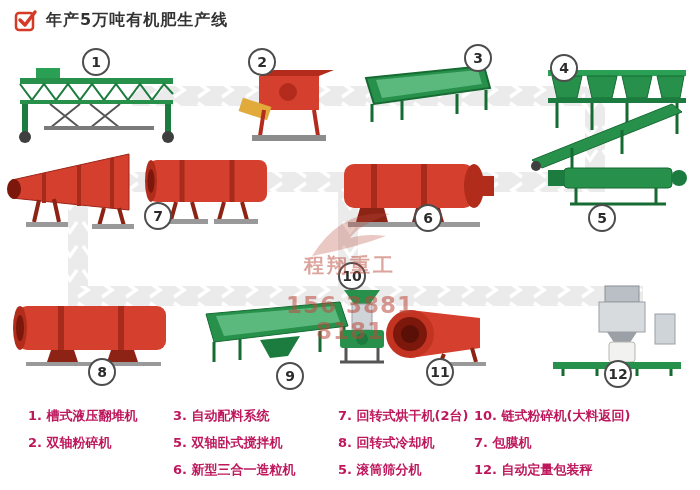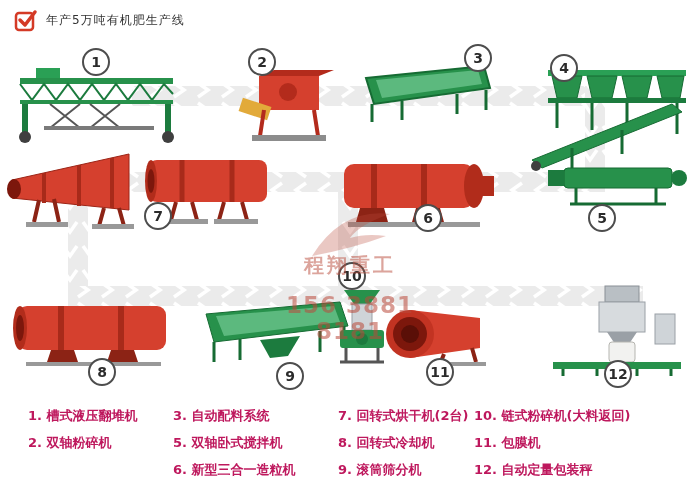--- a/index.html
+++ b/index.html
@@ -2,21 +2,21 @@
 <html><head>
 <meta charset="utf-8">
 <style>
   html,body{margin:0;padding:0;background:#fff;}
   .canvas{
     position:relative;width:700px;height:490px;background:#ffffff;overflow:hidden;
     font-family:"DejaVu Sans","Liberation Sans",sans-serif;
   }
   
   .hdr{position:absolute;left:14px;top:8px;display:flex;align-items:center;gap:8px;z-index:7;}
-  .hdr h1{margin:0;font-size:12px;font-weight:normal;color:#333;letter-spacing:1px;}
+  .hdr h1{margin:0;font-size:16px;font-weight:bold;color:#333;letter-spacing:1px;}
   .check{width:24px;height:24px;display:block;}
   
   .flows{position:absolute;left:0;top:0;z-index:1;}
   
   .station{position:absolute;z-index:2;}
   .machine{position:absolute;display:block;}
   .num{
     position:absolute;width:24px;height:24px;border:2px solid #4d4d4d;border-radius:50%;
     background:#fff;display:flex;align-items:center;justify-content:center;
     font-size:14px;font-weight:bold;color:#2b2b2b;z-index:4;box-sizing:content-box;
@@ -258,22 +258,22 @@
       <div class="legend-item">2. 双轴粉碎机</div>
     </div>
     <div class="legend-col c2">
       <div class="legend-item">3. 自动配料系统</div>
       <div class="legend-item">5. 双轴卧式搅拌机</div>
       <div class="legend-item">6. 新型三合一造粒机</div>
     </div>
     <div class="legend-col c3">
       <div class="legend-item">7. 回转式烘干机(2台)</div>
       <div class="legend-item">8. 回转式冷却机</div>
-      <div class="legend-item">9. 滚筒筛分机</div>
+      <div class="legend-item">5. 滚筒筛分机</div>
     </div>
     <div class="legend-col c4">
       <div class="legend-item">10. 链式粉碎机(大料返回)</div>
-      <div class="legend-item">11. 包膜机</div>
+      <div class="legend-item">7. 包膜机</div>
       <div class="legend-item">12. 自动定量包装秤</div>
     </div>
   </div>
 
 </div>
 
 </body></html>

